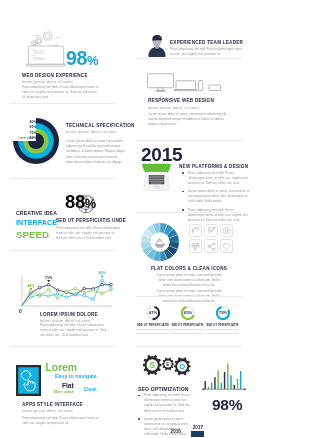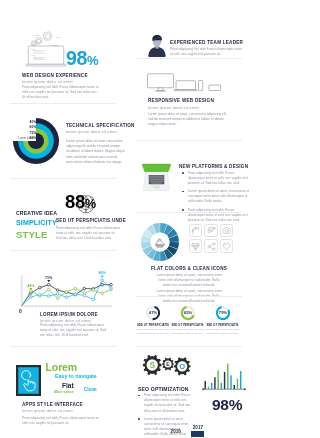--- a/index.html
+++ b/index.html
@@ -143,20 +143,21 @@
       <div class="abs rlab" style="left:18px;top:32px;width:18px;">80%</div>
       <div class="abs" style="left:14px;top:32.5px;width:20px;text-align:right;font-size:2.7px;color:#5b6170;">Lorem ipsum</div>
     </div>
     <div class="abs hd" style="left:66px;top:18.5px;">TECHNICAL SPECIFICATION</div>
     <div class="abs sub" style="left:66px;top:24.5px;">lorem ipsum dolor sit amet</div>
     <div class="abs body" style="left:66px;top:35px;width:62px;">Lorem ipsum dolor sit amet consectetur adipiscing elit sed do eiusmod tempor incididunt ut labore dolore. Magna aliqua enim ad minim veniam quis nostrud exercitation ullamco laboris nisi aliquip.</div>
   </div>
 
   <div class="divider" style="left:136px;top:140px;width:106px;"></div>
   <div class="abs" style="left:126px;top:140px;width:126px;height:72px;">
+    <div class="abs" style="left:15px;top:5px;font-size:19px;font-weight:bold;color:#1d2440;letter-spacing:-.2px;line-height:1;">2015</div>
 
     <svg class="abs" style="left:16px;top:24px;" width="29" height="28" viewBox="0 0 58 56">
       <path d="M0.5 2.2 a2 2 0 0 1 2 -2 H55.5 a2 2 0 0 1 2 2 L52.6 14.8 a1.6 1.6 0 0 1 -1.5 1.1 H6.9 a1.6 1.6 0 0 1 -1.5 -1.1 Z" fill="#63c036" stroke="#3e9a1c" stroke-width="0.8"></path>
       <path d="M7 16 H51 L55 50.5 a2.4 2.4 0 0 1 -2.4 2.6 H5.4 a2.4 2.4 0 0 1 -2.4 -2.6 Z" fill="#f1f2f4" stroke="#d3d5d9" stroke-width="0.7"></path>
       <rect x="13.5" y="22" width="31" height="18.5" rx="0.8" fill="#53555d"></rect>
       <g fill="#83858d">
         <rect x="14.7" y="23.2" width="28.6" height="2.4"></rect>
         <rect x="14.7" y="26.6" width="28.6" height="2.4"></rect>
         <rect x="14.7" y="30" width="28.6" height="2.4"></rect>
         <rect x="14.7" y="33.4" width="28.6" height="2.4"></rect>
@@ -182,22 +183,22 @@
       </div>
     </div>
   </div>
 
   <div class="divider" style="left:10px;top:178px;width:106px;"></div>
   <div class="abs" style="left:0;top:178px;width:126px;height:72px;">
     <div class="abs" style="left:17px;top:15px;color:#000000;font-weight:bold;line-height:1;margin-left:48px;">
       <span style="font-size:18.5px;letter-spacing:-.3px;">88</span><span style="font-size:12.5px;">%</span>
     </div>
     <div class="abs" style="left:16px;top:32.6px;font-size:5.2px;font-weight:bold;color:#1d2440;letter-spacing:.1px;line-height:1;">CREATIVE IDEA</div>
-    <div class="abs" style="left:16px;top:42.2px;font-size:7.1px;font-weight:bold;color:#00a9e0;letter-spacing:.1px;line-height:1;">SIMPLICITY</div>
-    <div class="abs" style="left:16px;top:51.8px;font-size:9.6px;font-weight:bold;color:#7ac143;letter-spacing:.1px;line-height:1;">STYLE</div>
+    <div class="abs" style="left:16px;top:42.2px;font-size:7.1px;font-weight:bold;color:#00a9e0;letter-spacing:.1px;line-height:1;">INTERFACE</div>
+    <div class="abs" style="left:16px;top:51.8px;font-size:9.6px;font-weight:bold;color:#7ac143;letter-spacing:.1px;line-height:1;">SPEED</div>
 
     <svg class="abs" style="left:76px;top:13.5px;" width="20" height="25" viewBox="0 0 52 52">
       <g fill="none" stroke="#24262e" stroke-width="1.5" stroke-linecap="round" stroke-linejoin="round">
         <path d="M26 4.5 C22 1.5 16.5 2.5 14 6 C9.5 5.8 6 9.5 6.5 13.5 C3.2 16 2.5 21 5 24 C3 27.5 4 32.5 7.5 34.5 C7.5 39 11 43 15.5 43.5 C18 47.5 23 49 26 46.5"></path>
         <path d="M26 4.5 C30 1.5 35.5 2.5 38 6 C42.5 5.8 46 9.5 45.5 13.5 C48.8 16 49.5 21 47 24 C49 27.5 48 32.5 44.5 34.5 C44.5 39 41 43 36.5 43.5 C34 47.5 29 49 26 46.5"></path>
         <path d="M26 5 V46.5"></path>
         <path d="M26 13 C22.5 13 21 11 21 9"></path>
         <path d="M26 13 C29.5 13 31 11 31 9"></path>
         <path d="M26 22 C21 22 18 19 17.5 15.5"></path>
         <path d="M26 22 C31 22 34 19 34.5 15.5"></path>

